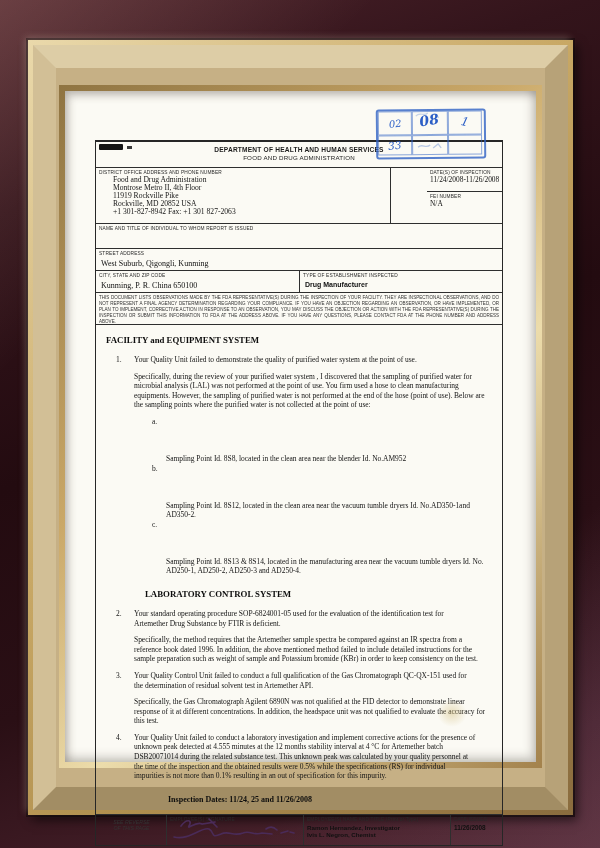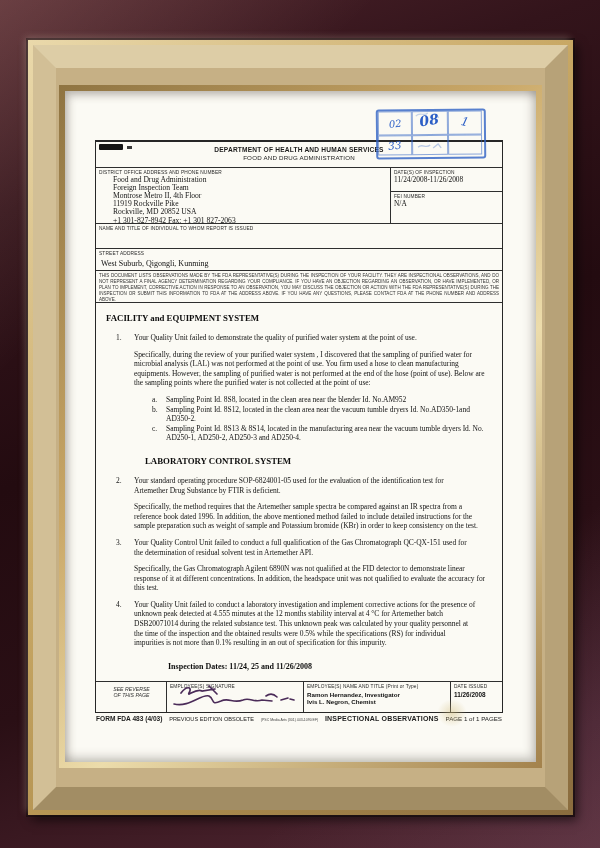--- a/index.html
+++ b/index.html
@@ -59,21 +59,21 @@
   .lbl{font-size:4.8px;letter-spacing:.15px;color:#2a2a2a;line-height:5.6px;}
   .ser{font-family:"Liberation Serif",serif;}
   
   .hdr{height:26px;text-align:center;padding-top:4px;}
   .hdr .t1{font-size:6.6px;font-weight:bold;letter-spacing:.2px;}
   .hdr .t2{font-size:6.2px;letter-spacing:.2px;margin-top:1px;}
   
   .r-district{display:flex;height:56px;}
   .c-district{width:294px;box-sizing:border-box;padding:2px 0 0 3px;}
   .addr-line{font-size:7.6px;line-height:8.2px;margin-left:14px;color:#151515;}
-  .c-dates{flex:1;border-left:1px solid #2e2e2e;display:flex;flex-direction:column;}
+  .c-dates{flex:1;border-left:1px solid #2e2e2e;display:flex;flex-direction:column;padding-left:36px;}
   .cell-date{height:24px;box-sizing:border-box;border-bottom:1px solid #2e2e2e;padding:2px 0 0 3px;}
   .cell-fei{flex:1;padding:2px 0 0 3px;}
   .val-ser{font-size:7.4px;line-height:8.5px;color:#101010;}
   
   .r-to{height:25px;padding:2px 0 0 3px;box-sizing:border-box;}
   .to-line{display:flex;margin-top:4px;}
   .to-lbl{font-size:7.6px;font-weight:bold;margin-left:4px;width:26px;}
   .to-val{font-size:7.8px;color:#101010;}
   
   .r-split{display:flex;height:22px;}
@@ -88,21 +88,21 @@
   .r-body{min-height:372px;padding:8px 12px 6px 10px;box-sizing:border-box;}
   .obs-h{font-family:"Liberation Serif",serif;font-weight:bold;font-size:8.8px;margin:2px 0 10px 0;color:#0d0d0d;}
   .obs-h2{margin-top:13px;padding-left:39px;}
   .bodytxt{font-family:"Liberation Serif",serif;font-size:7.5px;line-height:9.6px;letter-spacing:-.03px;color:#141414;}
   .item{display:flex;margin:0 0 7px 10px;}
   .item .num{width:18px;flex:none;}
   .item .itxt{flex:1;margin-right:14px;}
   .detail{margin:0 2px 7px 28px;}
   .sub{display:flex;margin-left:46px;}
   .sub .snum{width:14px;flex:none;}
-  .sub .stxt{flex:1;margin-right:2px;}
+  .sub .stxt{flex:1;margin-right:2px;margin-top:37px;}
   .dates-line{font-family:"Liberation Serif",serif;font-weight:bold;font-size:8px;margin:14px 0 4px 62px;color:#0d0d0d;}
   
   .r-foot{display:flex;height:30px;}
   .fc{box-sizing:border-box;padding:2px 2px 0 3px;}
   .fc + .fc{border-left:1px solid #2e2e2e;}
   .fc1{width:70px;display:flex;align-items:flex-start;justify-content:center;}
   .see-rev{font-style:italic;font-size:5.2px;line-height:6px;text-align:center;width:42px;margin-top:2px;color:#333;}
   .fc2{width:137px;position:relative;}
   .fc3{width:147px;position:relative;}
   .fc4{flex:1;}
@@ -160,21 +160,20 @@
 
         <div class="row hdr">
           <div class="t1">DEPARTMENT OF HEALTH AND HUMAN SERVICES</div>
           <div class="t2">FOOD AND DRUG ADMINISTRATION</div>
         </div>
 
         <div class="row r-district">
           <div class="c-district">
             <div class="lbl">DISTRICT OFFICE ADDRESS AND PHONE NUMBER</div>
             <div class="ser addr-line">Food and Drug Administration</div>
-            <div class="ser addr-line">Foreign Inspection Team</div>
             <div class="ser addr-line">Montrose Metro II, 4th Floor</div>
             <div class="ser addr-line">11919 Rockville Pike</div>
             <div class="ser addr-line">Rockville, MD 20852 USA</div>
             <div class="ser addr-line">+1 301-827-8942   Fax: +1 301 827-2063</div>
           </div>
           <div class="c-dates">
             <div class="cell-date">
               <div class="lbl">DATE(S) OF INSPECTION</div>
               <div class="ser val-ser">11/24/2008-11/26/2008</div>
             </div>
@@ -189,20 +188,30 @@
           <div class="lbl">NAME AND TITLE OF INDIVIDUAL TO WHOM REPORT IS ISSUED</div>
         </div>
 
         <div class="row r-split">
           <div class="half">
             <div class="lbl">STREET ADDRESS</div>
             <div class="ser firm-val">West Suburb, Qigongli, Kunming</div>
           </div>
         </div>
 
+        <div class="row r-split">
+          <div class="half">
+            <div class="lbl">CITY, STATE AND ZIP CODE</div>
+            <div class="ser firm-val">Kunming, P. R. China 650100</div>
+          </div>
+          <div class="half">
+            <div class="lbl">TYPE OF ESTABLISHMENT INSPECTED</div>
+            <div class="bold-sans firm-val">Drug Manufacturer</div>
+          </div>
+        </div>
 
         <div class="row r-disc">
           <div class="disc-text">THIS DOCUMENT LISTS OBSERVATIONS MADE BY THE FDA REPRESENTATIVE(S) DURING THE INSPECTION OF YOUR FACILITY.  THEY ARE INSPECTIONAL OBSERVATIONS, AND DO NOT REPRESENT A FINAL AGENCY DETERMINATION REGARDING YOUR COMPLIANCE.  IF YOU HAVE AN OBJECTION REGARDING AN OBSERVATION, OR HAVE IMPLEMENTED, OR PLAN TO IMPLEMENT, CORRECTIVE ACTION IN RESPONSE TO AN OBSERVATION, YOU MAY DISCUSS THE OBJECTION OR ACTION WITH THE FDA REPRESENTATIVE(S) DURING THE INSPECTION OR SUBMIT THIS INFORMATION TO FDA AT THE ADDRESS ABOVE.  IF YOU HAVE ANY QUESTIONS, PLEASE CONTACT FDA AT THE PHONE NUMBER AND ADDRESS ABOVE.</div>
         </div>
 
         <div class="row r-body">
           <div class="obs-h">FACILITY and EQUIPMENT SYSTEM</div>
 
           <div class="bodytxt item">
             <span class="num">1.</span>

